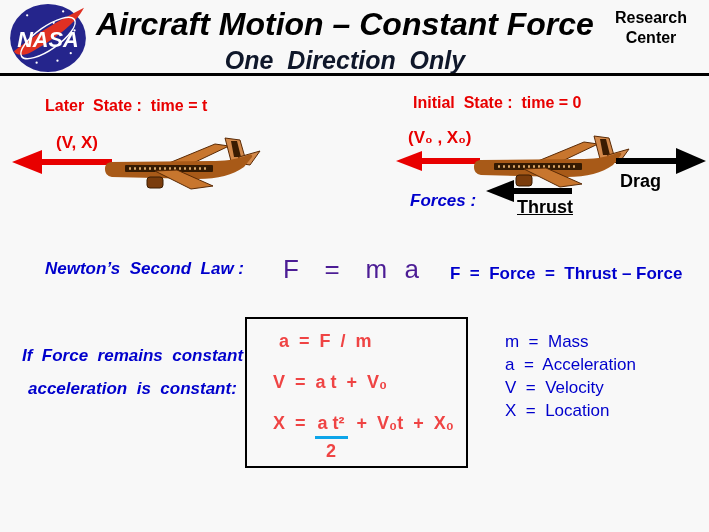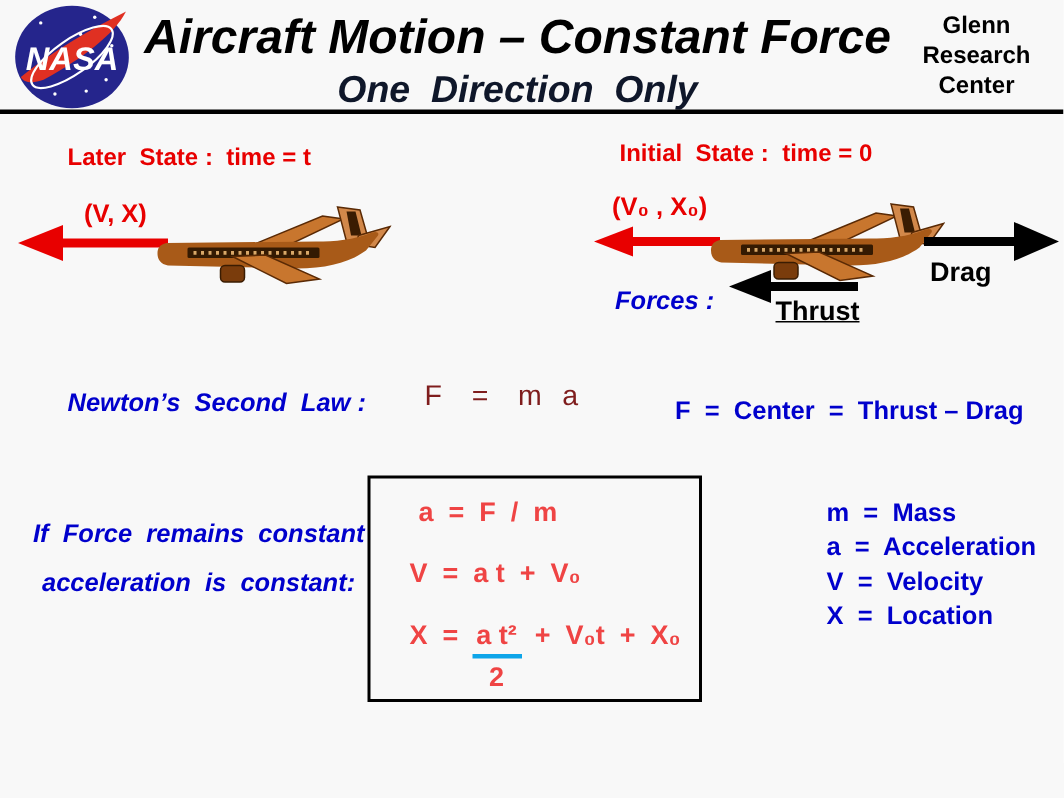--- a/index.html
+++ b/index.html
@@ -20,33 +20,33 @@
   .header-rule { left:0; top:73px; width:709px; height:3px; background:#000; }
 
   
   .red  { color:#e80000; }
   .blue { color:#0000cc; }
   .state-heading { font-size:16px; font-weight:bold; }
   .vector-label  { font-size:17px; font-weight:bold; }
   .force-label   { font-size:18px; font-weight:bold; color:#000; }
   .blue-italic   { font-weight:bold; font-style:italic; font-size:17px; }
 
-  .newton-eq { font-size:19px; color:#7f1d1d; letter-spacing:1px; }
+  .newton-eq { font-size:26px; color:#4c1d95; letter-spacing:1px; }
   .newton-force { font-size:17px; font-weight:bold; }
 
   
   .eq-box { left:245px; top:317px; width:219px; height:147px;
             border:2px solid #000; }
   .eq { position:absolute; font-size:18px; font-weight:bold; color:#ef4444; }
   .eq3 { display:flex; align-items:flex-start; gap:9px; }
   .frac { display:inline-flex; flex-direction:column; align-items:center; }
   .frac .num { border-bottom:3px solid #0ea5e9; padding:0 3px 2px 3px; }
   .frac .den { padding-top:2px; }
 
-  .defs { left:505px; top:330px; font-size:17px; font-weight:bold; line-height:23px;margin-left:46px; }
+  .defs { left:505px; top:330px; font-size:17px; font-weight:normal; line-height:23px; }
 </style>
 </head>
 <body>
 
 <div class="slide">
 
   <svg class="abs" style="left:8px; top:2px;" width="80" height="72" viewBox="0 0 84 76">
     <ellipse cx="42" cy="38" rx="40" ry="36" fill="#25258c"></ellipse>
     <g fill="#ffffff">
       <circle cx="20" cy="14" r="1.2"></circle>
@@ -62,21 +62,20 @@
     <ellipse cx="42" cy="38" rx="34" ry="12" fill="none" stroke="#ffffff" stroke-width="1.5" transform="rotate(-35 42 38)"></ellipse>
     <text x="42" y="47" text-anchor="middle" font-family="Liberation Sans, sans-serif" font-size="23" font-weight="bold" font-style="italic" fill="#ffffff">NASA</text>
   </svg>
 
   <div class="abs title-block">
     <div class="title">Aircraft Motion – Constant Force</div>
     <div class="subtitle pre">One  Direction  Only</div>
   </div>
 
   <div class="abs org">
-    <div>Glenn</div>
     <div>Research</div>
     <div>Center</div>
   </div>
 
   <div class="abs header-rule"></div>
 
   <div class="abs red state-heading pre" style="left:45px; top:97px;">Later  State :  time = t</div>
 
   <div class="abs red vector-label" style="left:56px; top:133px;">(V, X)</div>
 
@@ -131,21 +130,21 @@
     <rect x="26" y="11" width="60" height="6" fill="#000000"></rect>
   </svg>
   <div class="abs force-label" style="left:517px; top:197px;text-decoration:underline;">Thrust</div>
 
   <div class="abs blue blue-italic" style="left:410px; top:191px;">Forces :</div>
 
   <div class="abs blue blue-italic pre" style="left:45px; top:259px;">Newton’s  Second  Law :</div>
 
   <div class="abs newton-eq pre" style="left:283px; top:254px;">F   =   m  a</div>
 
-  <div class="abs blue newton-force pre" style="left:450px; top:264px;">F  =  Center  =  Thrust – Drag</div>
+  <div class="abs blue newton-force pre" style="left:450px; top:264px;">F  =  Force  =  Thrust – Force</div>
 
   <div class="abs blue blue-italic pre" style="left:22px; top:346px;">If  Force  remains  constant</div>
   <div class="abs blue blue-italic pre" style="left:28px; top:379px;">acceleration  is  constant:</div>
 
   <div class="abs eq-box">
     <div class="eq pre" style="left:32px; top:12px;">a  =  F  /  m</div>
     <div class="eq pre" style="left:26px; top:53px;">V  =  a t  +  V₀</div>
     <div class="eq eq3" style="left:26px; top:94px;">
       <span class="pre">X  =</span>
       <span class="frac">

